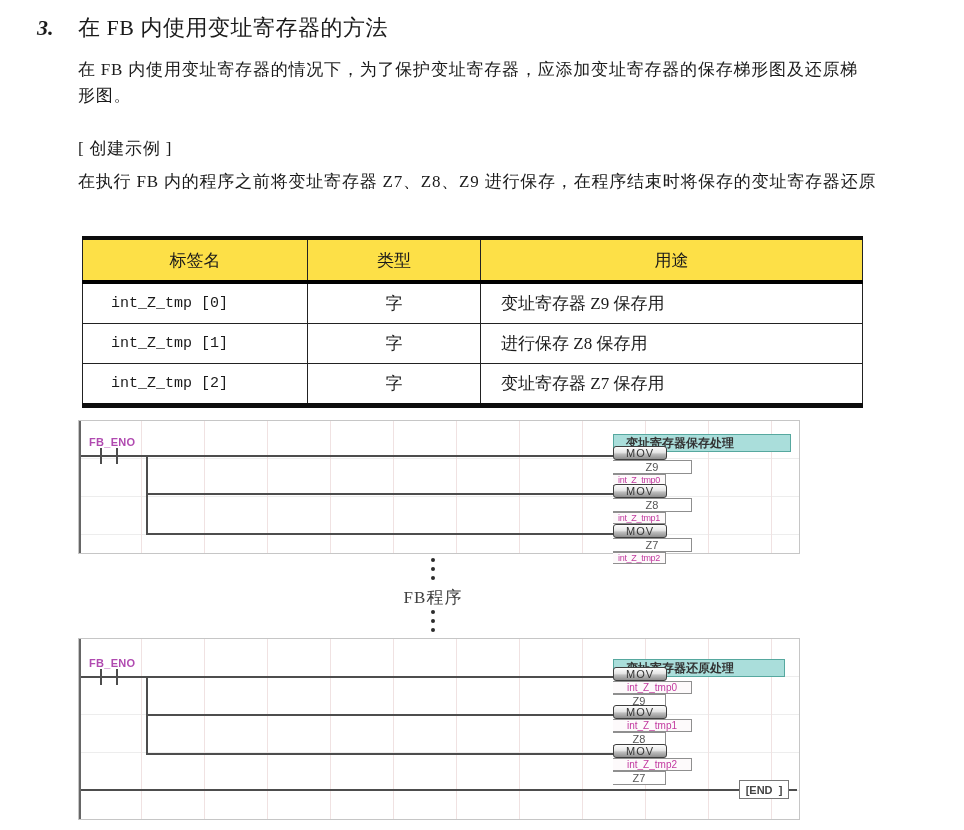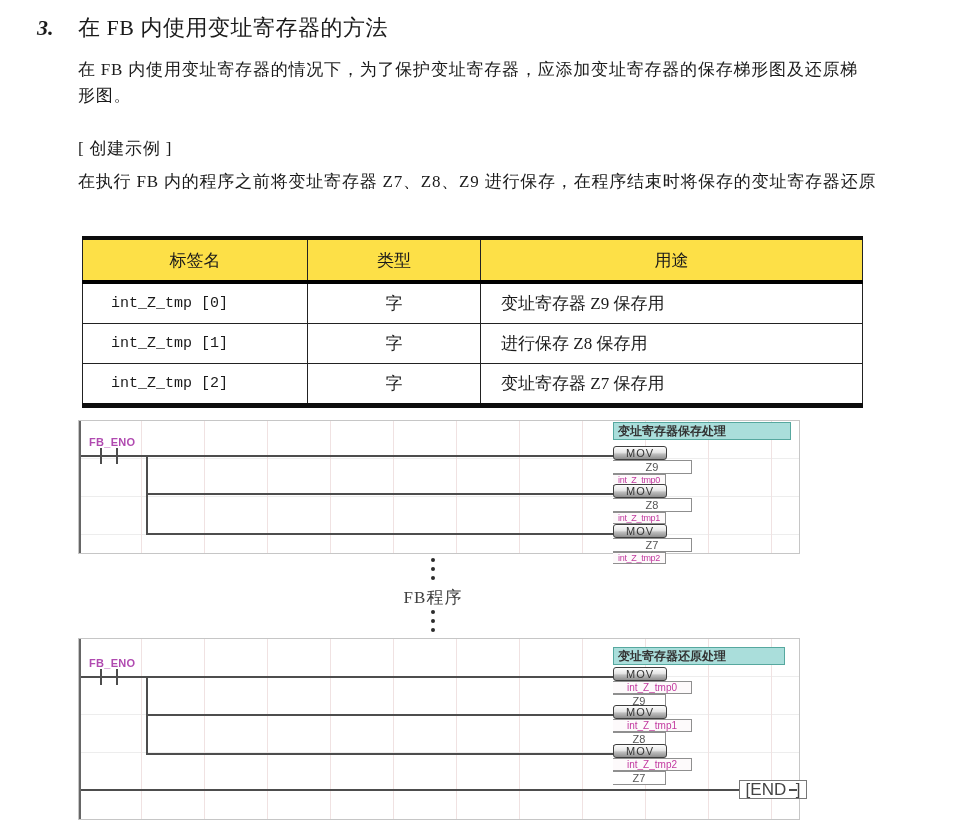--- a/index.html
+++ b/index.html
@@ -39,33 +39,33 @@
             repeating-linear-gradient(180deg,transparent 0,transparent 37px,#ededed 37px,#ededed 38px);
           font-family:"Liberation Sans","DejaVu Sans",sans-serif;}
   .l1{top:420px;height:132px;}
   .l2{top:638px;height:180px;}
   .rail{position:absolute;left:0;top:0;bottom:0;width:2px;background:#666;}
   .w{position:absolute;height:2px;background:#4d4d4d;}
   .wv{position:absolute;width:2px;background:#4d4d4d;}
   .cb{position:absolute;width:2px;height:16px;background:#4d4d4d;}
   .fbeno{position:absolute;font-size:11px;font-weight:bold;color:#b04ab0;letter-spacing:.3px;}
   .comment{position:absolute;height:18px;line-height:17px;background:#aadedb;border:1px solid #56a89f;
-           font-size:12px;font-weight:bold;color:#333;padding-left:4px;box-sizing:border-box;white-space:nowrap;}
+           font-size:12px;font-weight:bold;color:#333;padding-left:12px;box-sizing:border-box;white-space:nowrap;margin-top:12px;}
   .mov-row{position:absolute;left:534px;width:186px;height:20px;display:flex;box-sizing:border-box;flex-direction:column;}
   .mov-btn{width:54px;height:20px;box-sizing:border-box;border:1px solid #3f3f3f;border-radius:3px;
            background:linear-gradient(180deg,#fdfdfd 0%,#e6e6e6 45%,#bdbdbd 60%,#8e8e8e 100%);
            color:#333;font-size:11px;display:flex;align-items:center;justify-content:center;letter-spacing:1px;}
   .cell{height:16px;box-sizing:border-box;border:1px solid #8f8f8f;border-left:none;background:#fff;
         display:flex;align-items:center;justify-content:center;font-size:11px;color:#555;}
   .c-op{width:79px;} .c-reg{width:53px;}
   .c-pink-narrow{width:53px;color:#c23aa0;font-size:9px;letter-spacing:-.3px;background:#fdfafb;}
   .c-pink-wide{width:79px;color:#c23aa0;font-size:10px;background:#fdfafb;}
-  .endbox{position:absolute;left:660px;top:141px;width:68px;height:19px;box-sizing:border-box;
-          border:1px solid #777;background:#fff;color:#444;font-size:17px;
-          display:flex;align-items:center;justify-content:center;white-space:pre;}
+  .endbox{position:absolute;left:660px;top:141px;width:50px;height:19px;box-sizing:border-box;
+          border:1px solid #777;background:#fff;color:#444;font-size:11px;
+          display:flex;align-items:center;justify-content:center;white-space:pre;font-weight:bold;}
 
   
   .divider{position:absolute;left:397px;top:553px;width:72px;text-align:center;}
   .dot{width:4px;height:4px;border-radius:50%;background:#2b2b2b;margin:5px auto 0 auto;}
   .div-label{font-size:17px;color:#404040;margin:6px 0 1px 0;letter-spacing:1px;}
 </style>
 </head>
 <body>
 
 <div class="page">

